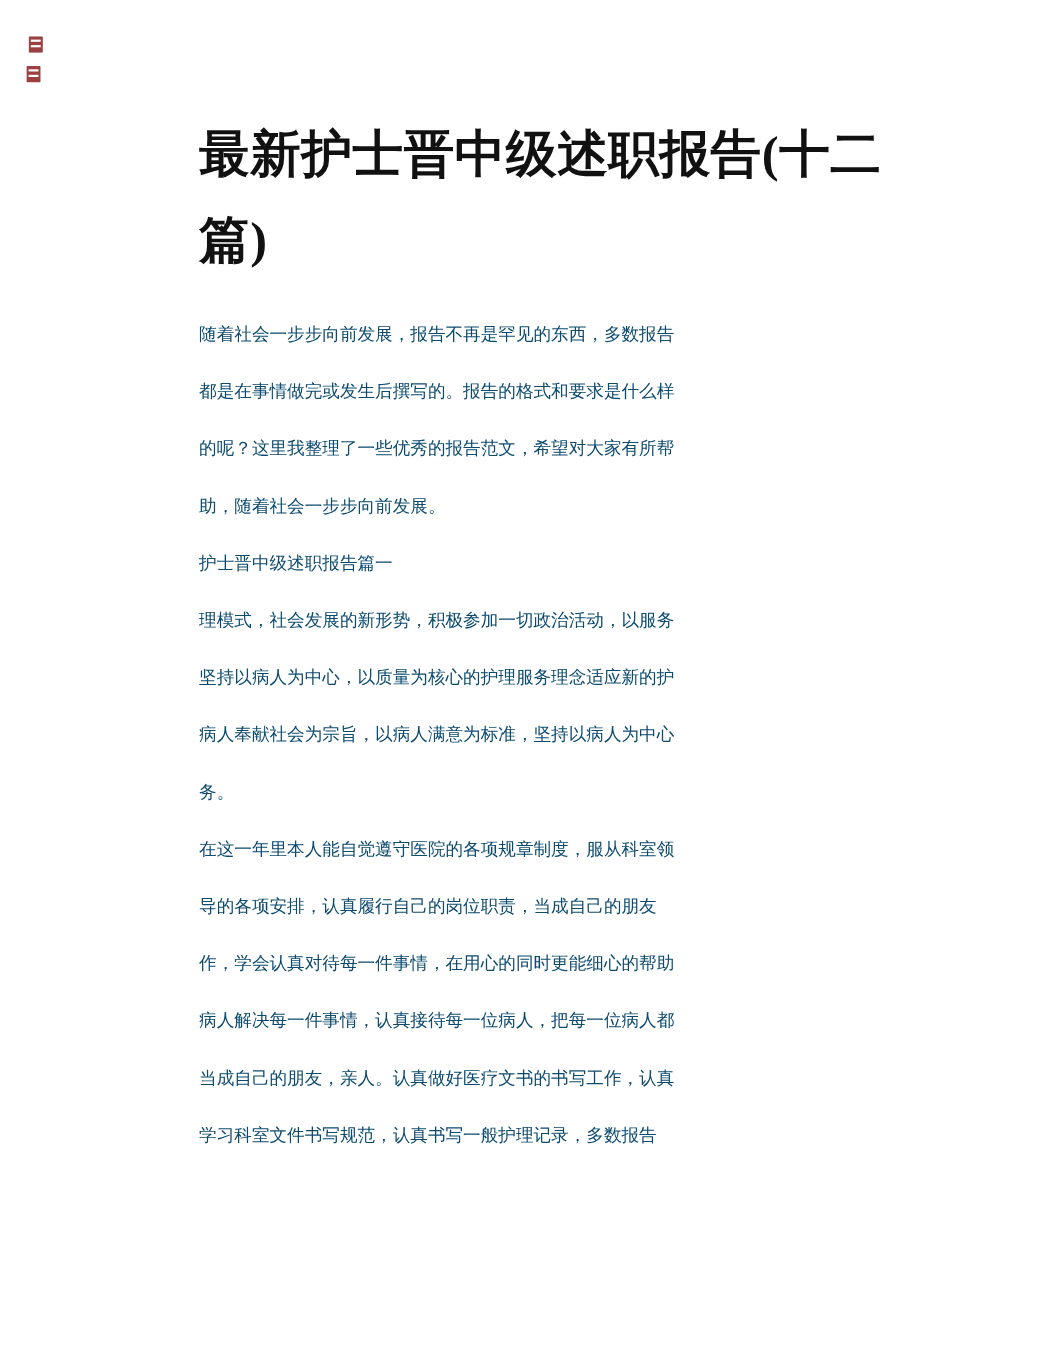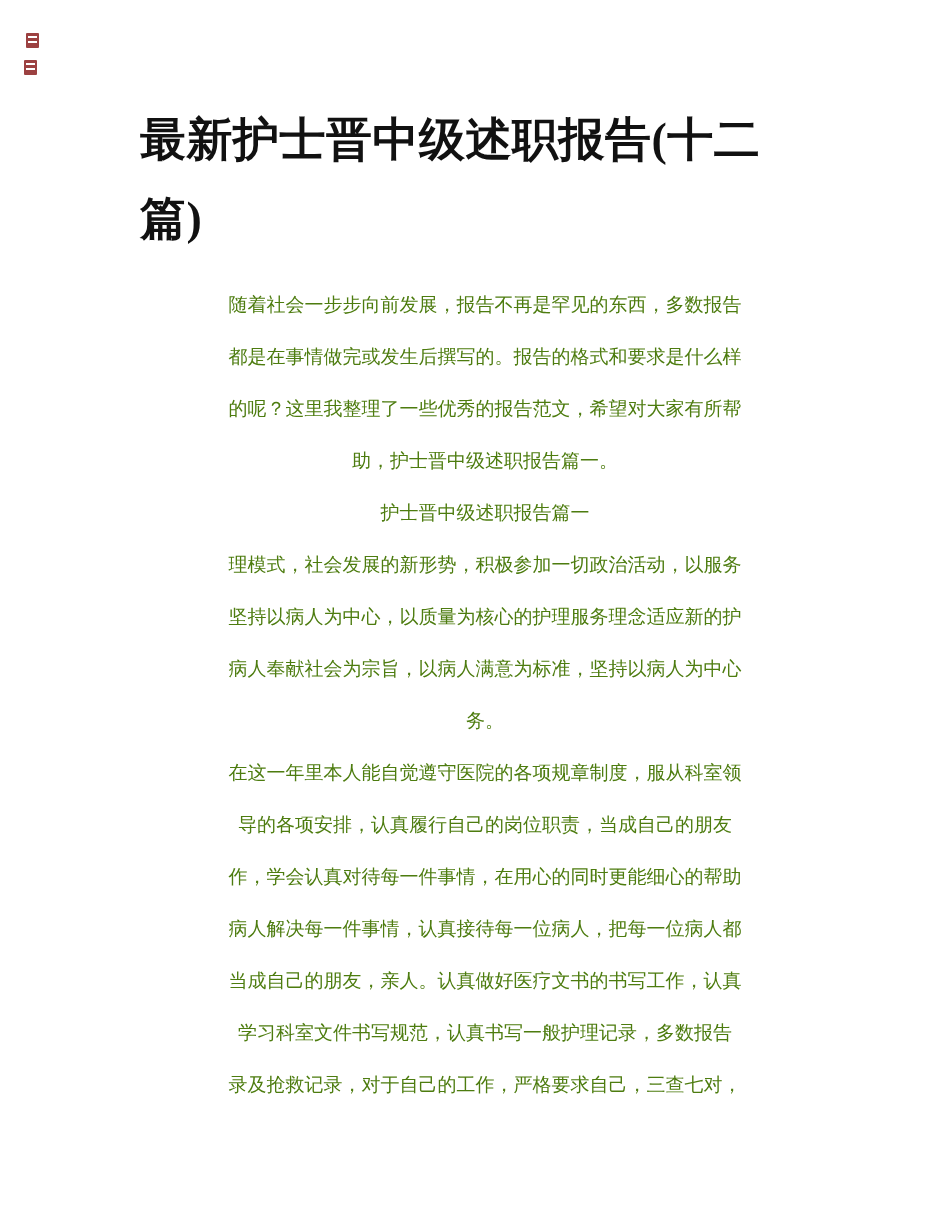--- a/index.html
+++ b/index.html
@@ -41,55 +41,54 @@
     line-height: 79px;
     letter-spacing: 0.5px;
     color: #111111;
     white-space: nowrap;
   }
   .body-block {
     position: absolute;
     left: 140px;
     top: 279px;
     width: 690px;
-    font-size: 19px;
+    font-size: 16px;
     line-height: 52px;
-    color: #4d7c0f;
+    color: #0c4a6e;
     white-space: nowrap;
-    text-align: center;
   }
   .title-line, .body-line {
     display: block;
+    margin-left: 41px;
   }
 </style>
 </head>
 <body>
 
 <div class="page">
 
   <div class="stamp s1"></div>
   <div class="stamp s2"></div>
 
   <div class="title-block">
     <span class="title-line">最新护士晋中级述职报告(十二</span>
     <span class="title-line">篇)</span>
   </div>
 
   <div class="body-block">
     <span class="body-line">随着社会一步步向前发展，报告不再是罕见的东西，多数报告</span>
     <span class="body-line">都是在事情做完或发生后撰写的。报告的格式和要求是什么样</span>
     <span class="body-line">的呢？这里我整理了一些优秀的报告范文，希望对大家有所帮</span>
-    <span class="body-line">助，护士晋中级述职报告篇一。</span>
+    <span class="body-line">助，随着社会一步步向前发展。</span>
     <span class="body-line">护士晋中级述职报告篇一</span>
     <span class="body-line">理模式，社会发展的新形势，积极参加一切政治活动，以服务</span>
     <span class="body-line">坚持以病人为中心，以质量为核心的护理服务理念适应新的护</span>
     <span class="body-line">病人奉献社会为宗旨，以病人满意为标准，坚持以病人为中心</span>
     <span class="body-line">务。</span>
     <span class="body-line">在这一年里本人能自觉遵守医院的各项规章制度，服从科室领</span>
     <span class="body-line">导的各项安排，认真履行自己的岗位职责，当成自己的朋友</span>
     <span class="body-line">作，学会认真对待每一件事情，在用心的同时更能细心的帮助</span>
     <span class="body-line">病人解决每一件事情，认真接待每一位病人，把每一位病人都</span>
     <span class="body-line">当成自己的朋友，亲人。认真做好医疗文书的书写工作，认真</span>
     <span class="body-line">学习科室文件书写规范，认真书写一般护理记录，多数报告</span>
-    <span class="body-line">录及抢救记录，对于自己的工作，严格要求自己，三查七对，</span>
   </div>
 
 </div>
 
 </body></html>

